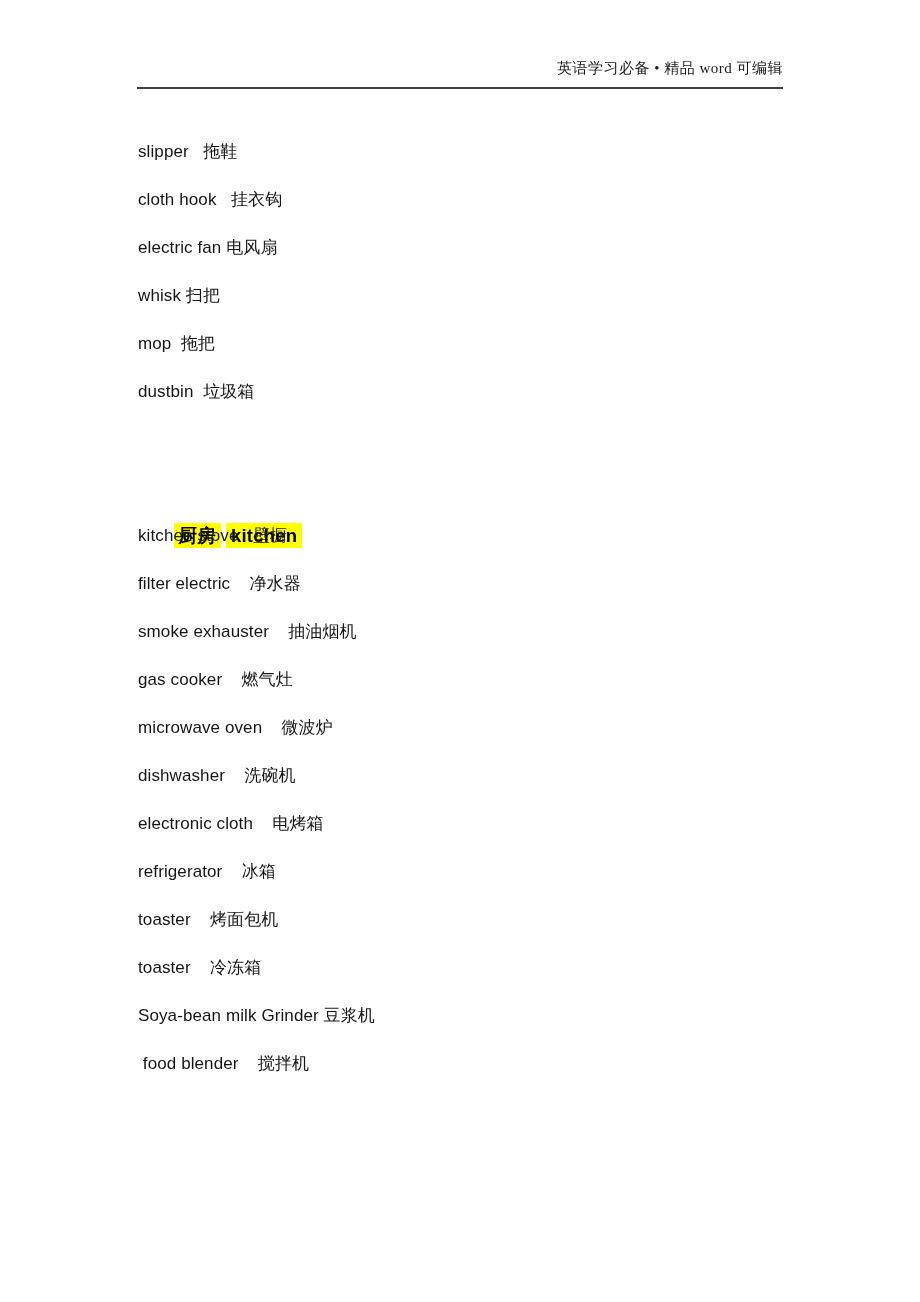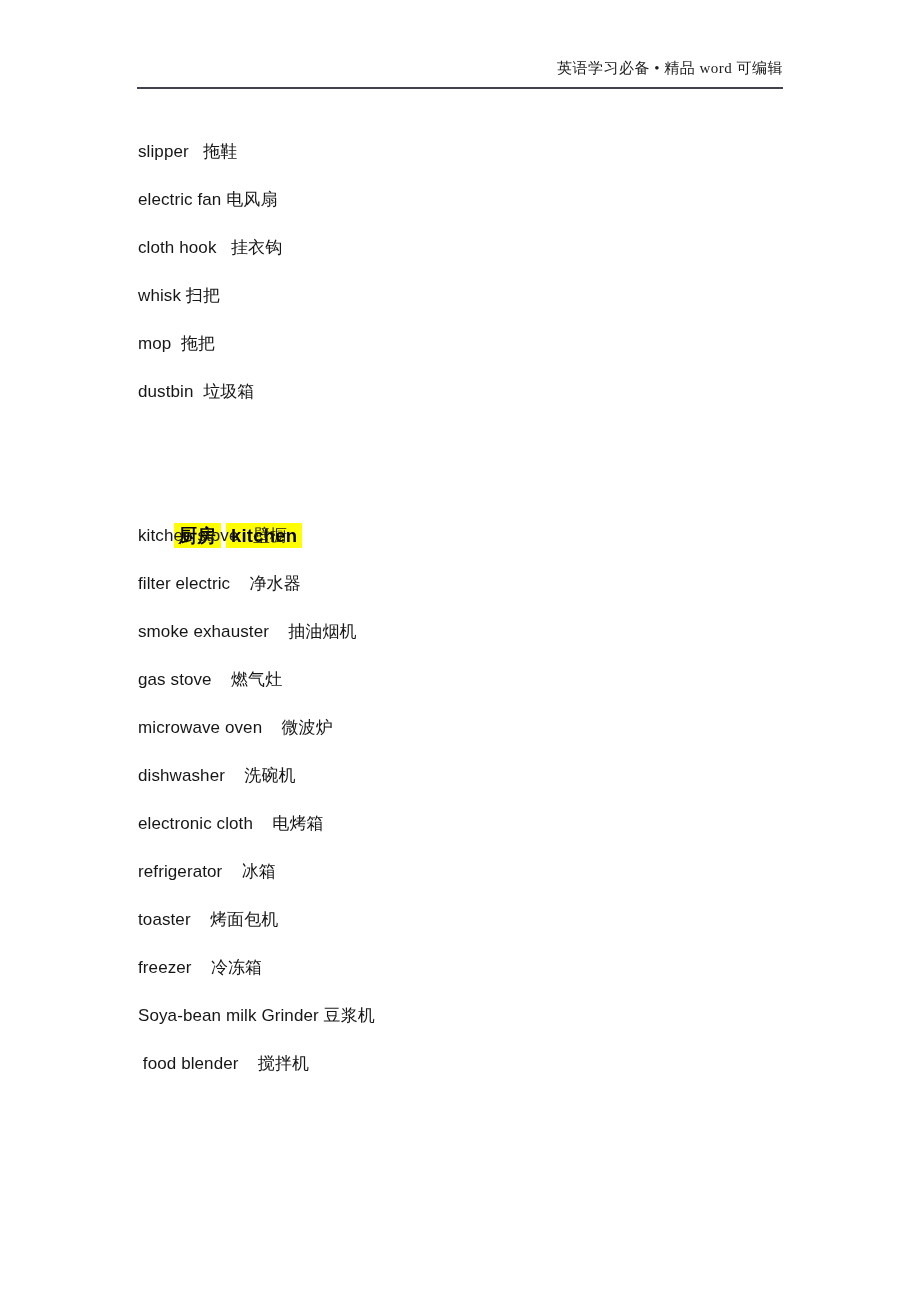--- a/index.html
+++ b/index.html
@@ -91,42 +91,42 @@
 
   <div class="header">
     <span class="header-text">英语学习必备 • 精品 word 可编辑</span>
   </div>
   <div class="header-rule"></div>
 
   <div class="content">
 
     <div>
       <div class="entry">slipper   拖鞋</div>
+      <div class="entry">cloth hook   挂衣钩</div>
       <div class="entry">electric fan 电风扇</div>
-      <div class="entry">cloth hook   挂衣钩</div>
       <div class="entry">whisk 扫把</div>
       <div class="entry">mop  拖把</div>
       <div class="entry">dustbin  垃圾箱</div>
     </div>
 
     <div class="spacer"></div>
 
     <div>
       <div class="section-heading">
         <span class="hl">厨房</span><span class="gap"></span><span class="hl">kitchen</span>
       </div>
 
       <div class="entry">kitchen stove   壁橱</div>
       <div class="entry">filter electric    净水器</div>
       <div class="entry">smoke exhauster    抽油烟机</div>
-      <div class="entry">gas stove    燃气灶</div>
+      <div class="entry">gas cooker    燃气灶</div>
       <div class="entry">microwave oven    微波炉</div>
       <div class="entry">dishwasher    洗碗机</div>
       <div class="entry">electronic cloth    电烤箱</div>
       <div class="entry">refrigerator    冰箱</div>
       <div class="entry">toaster    烤面包机</div>
-      <div class="entry">freezer    冷冻箱</div>
+      <div class="entry">toaster    冷冻箱</div>
       <div class="entry">Soya-bean milk Grinder 豆浆机</div>
       <div class="entry"> food blender    搅拌机</div>
     </div>
 
   </div>
 </div>
 
 </body></html>

